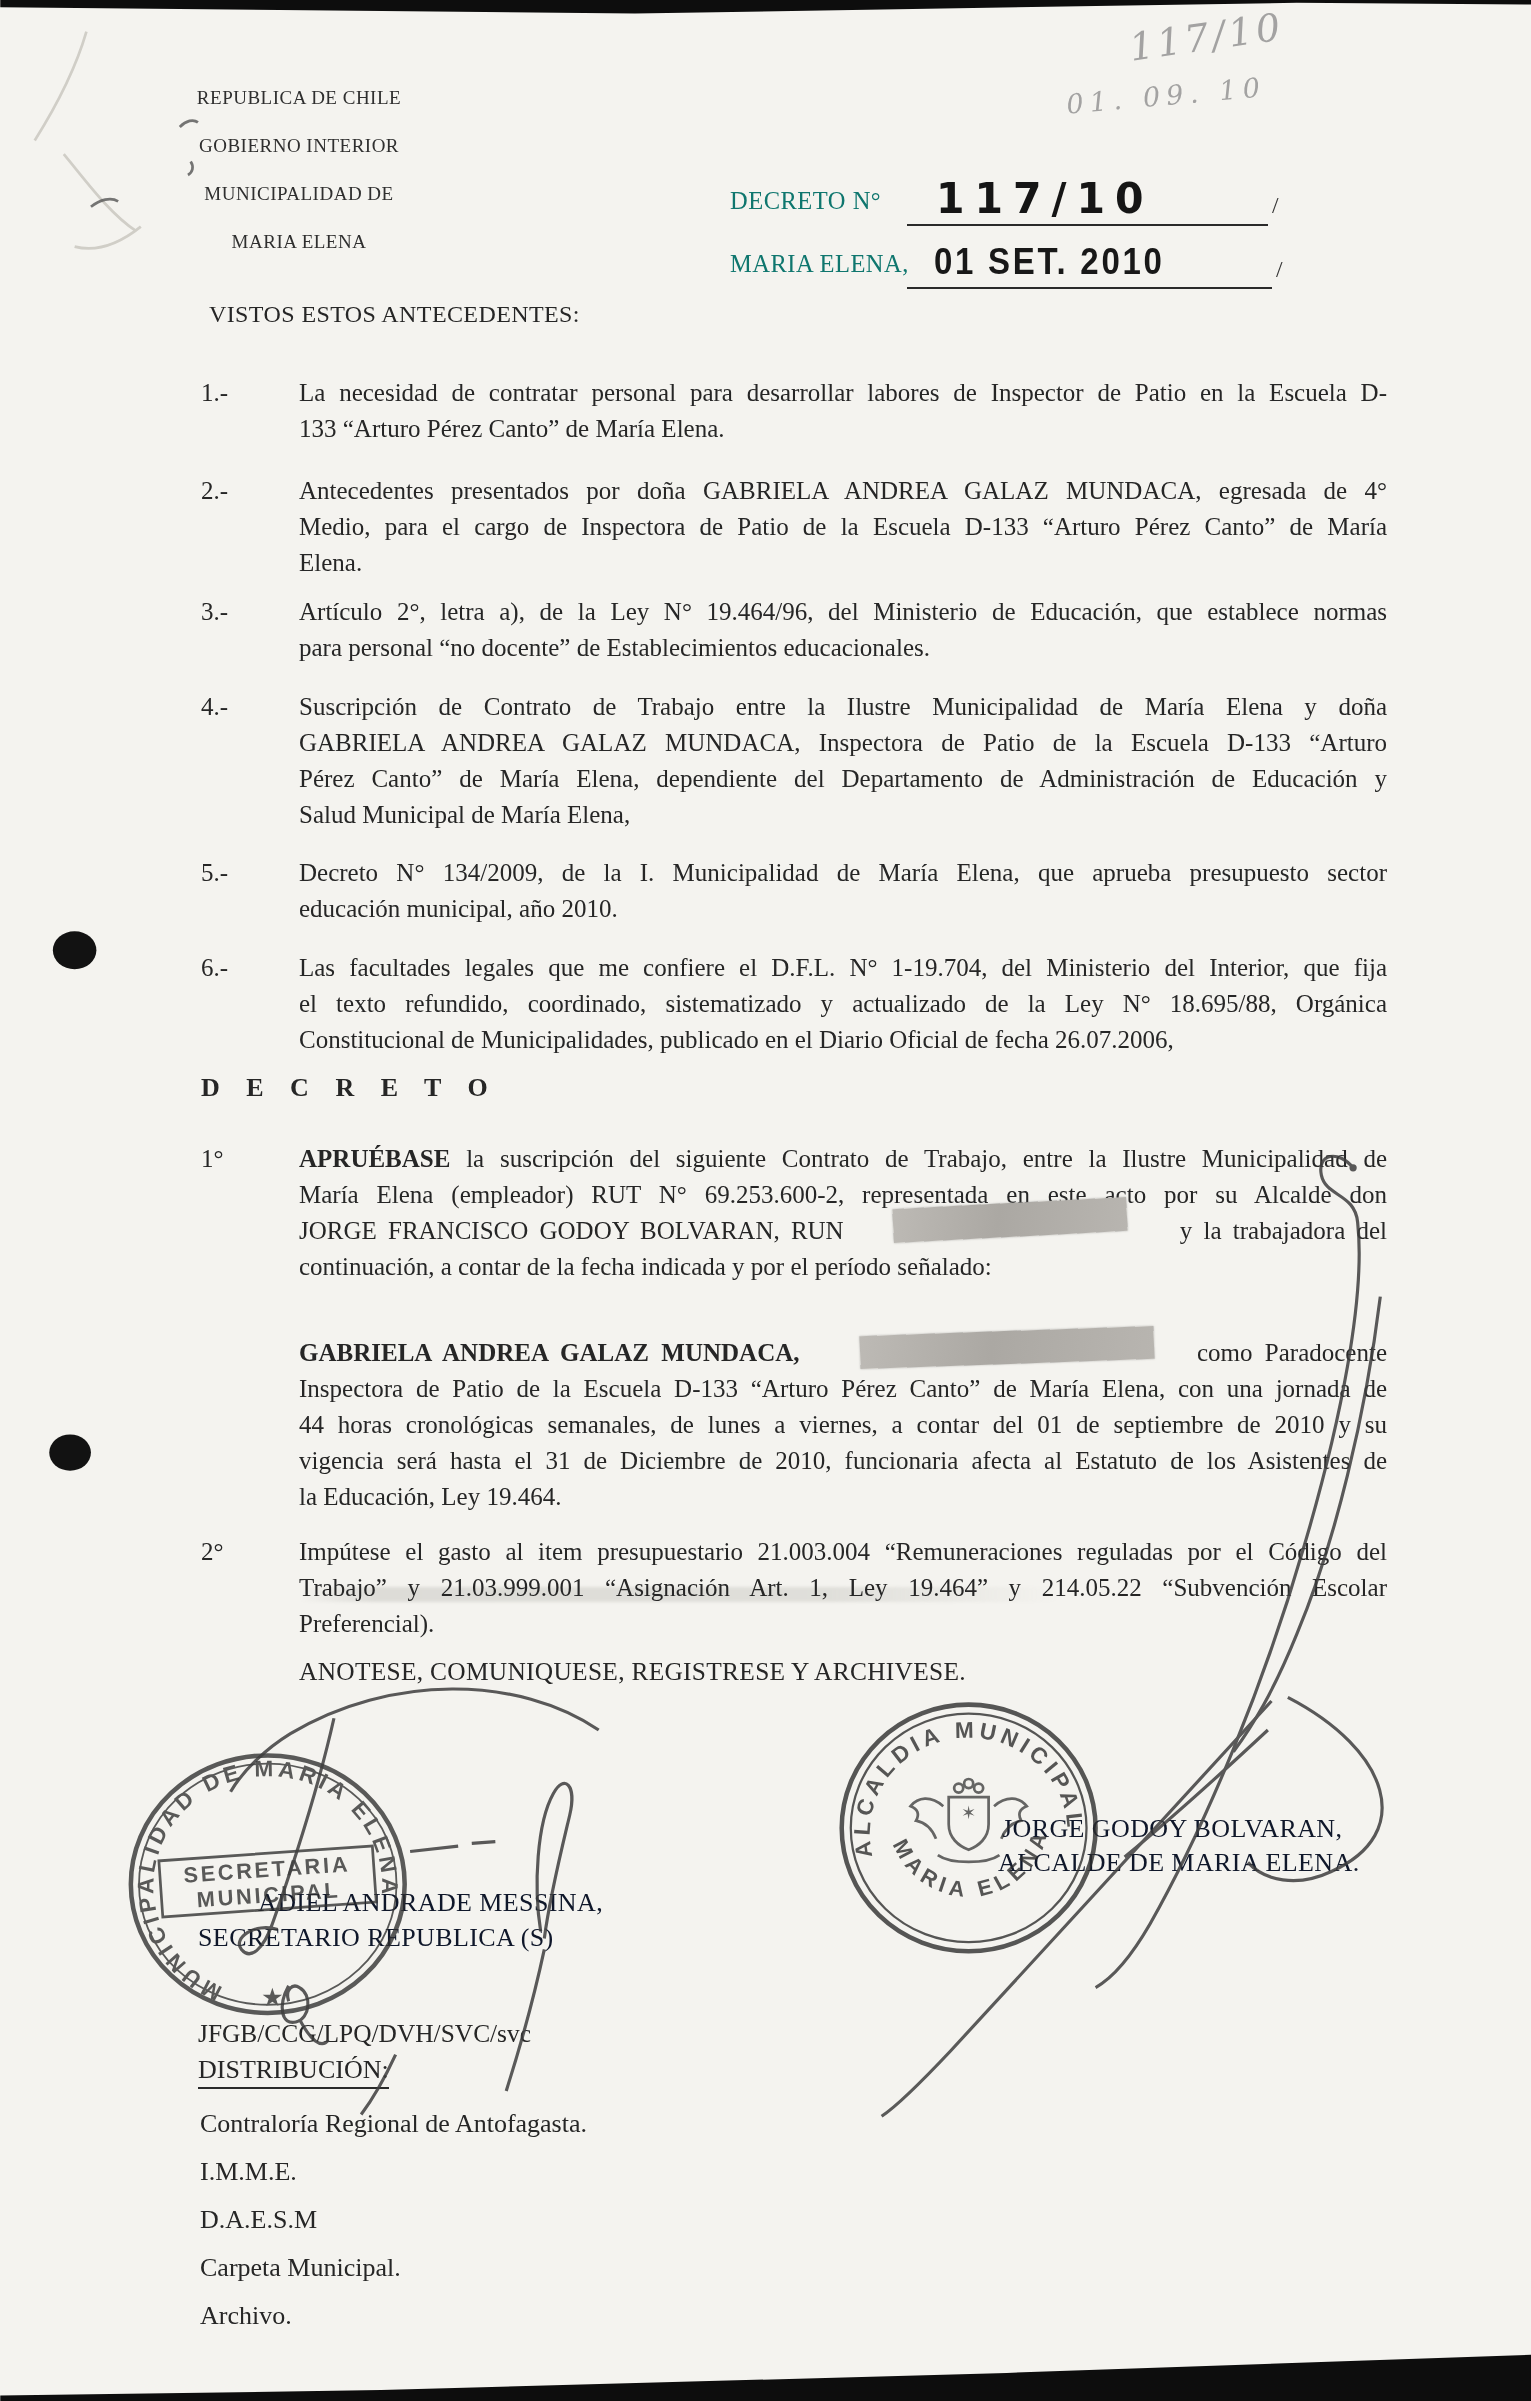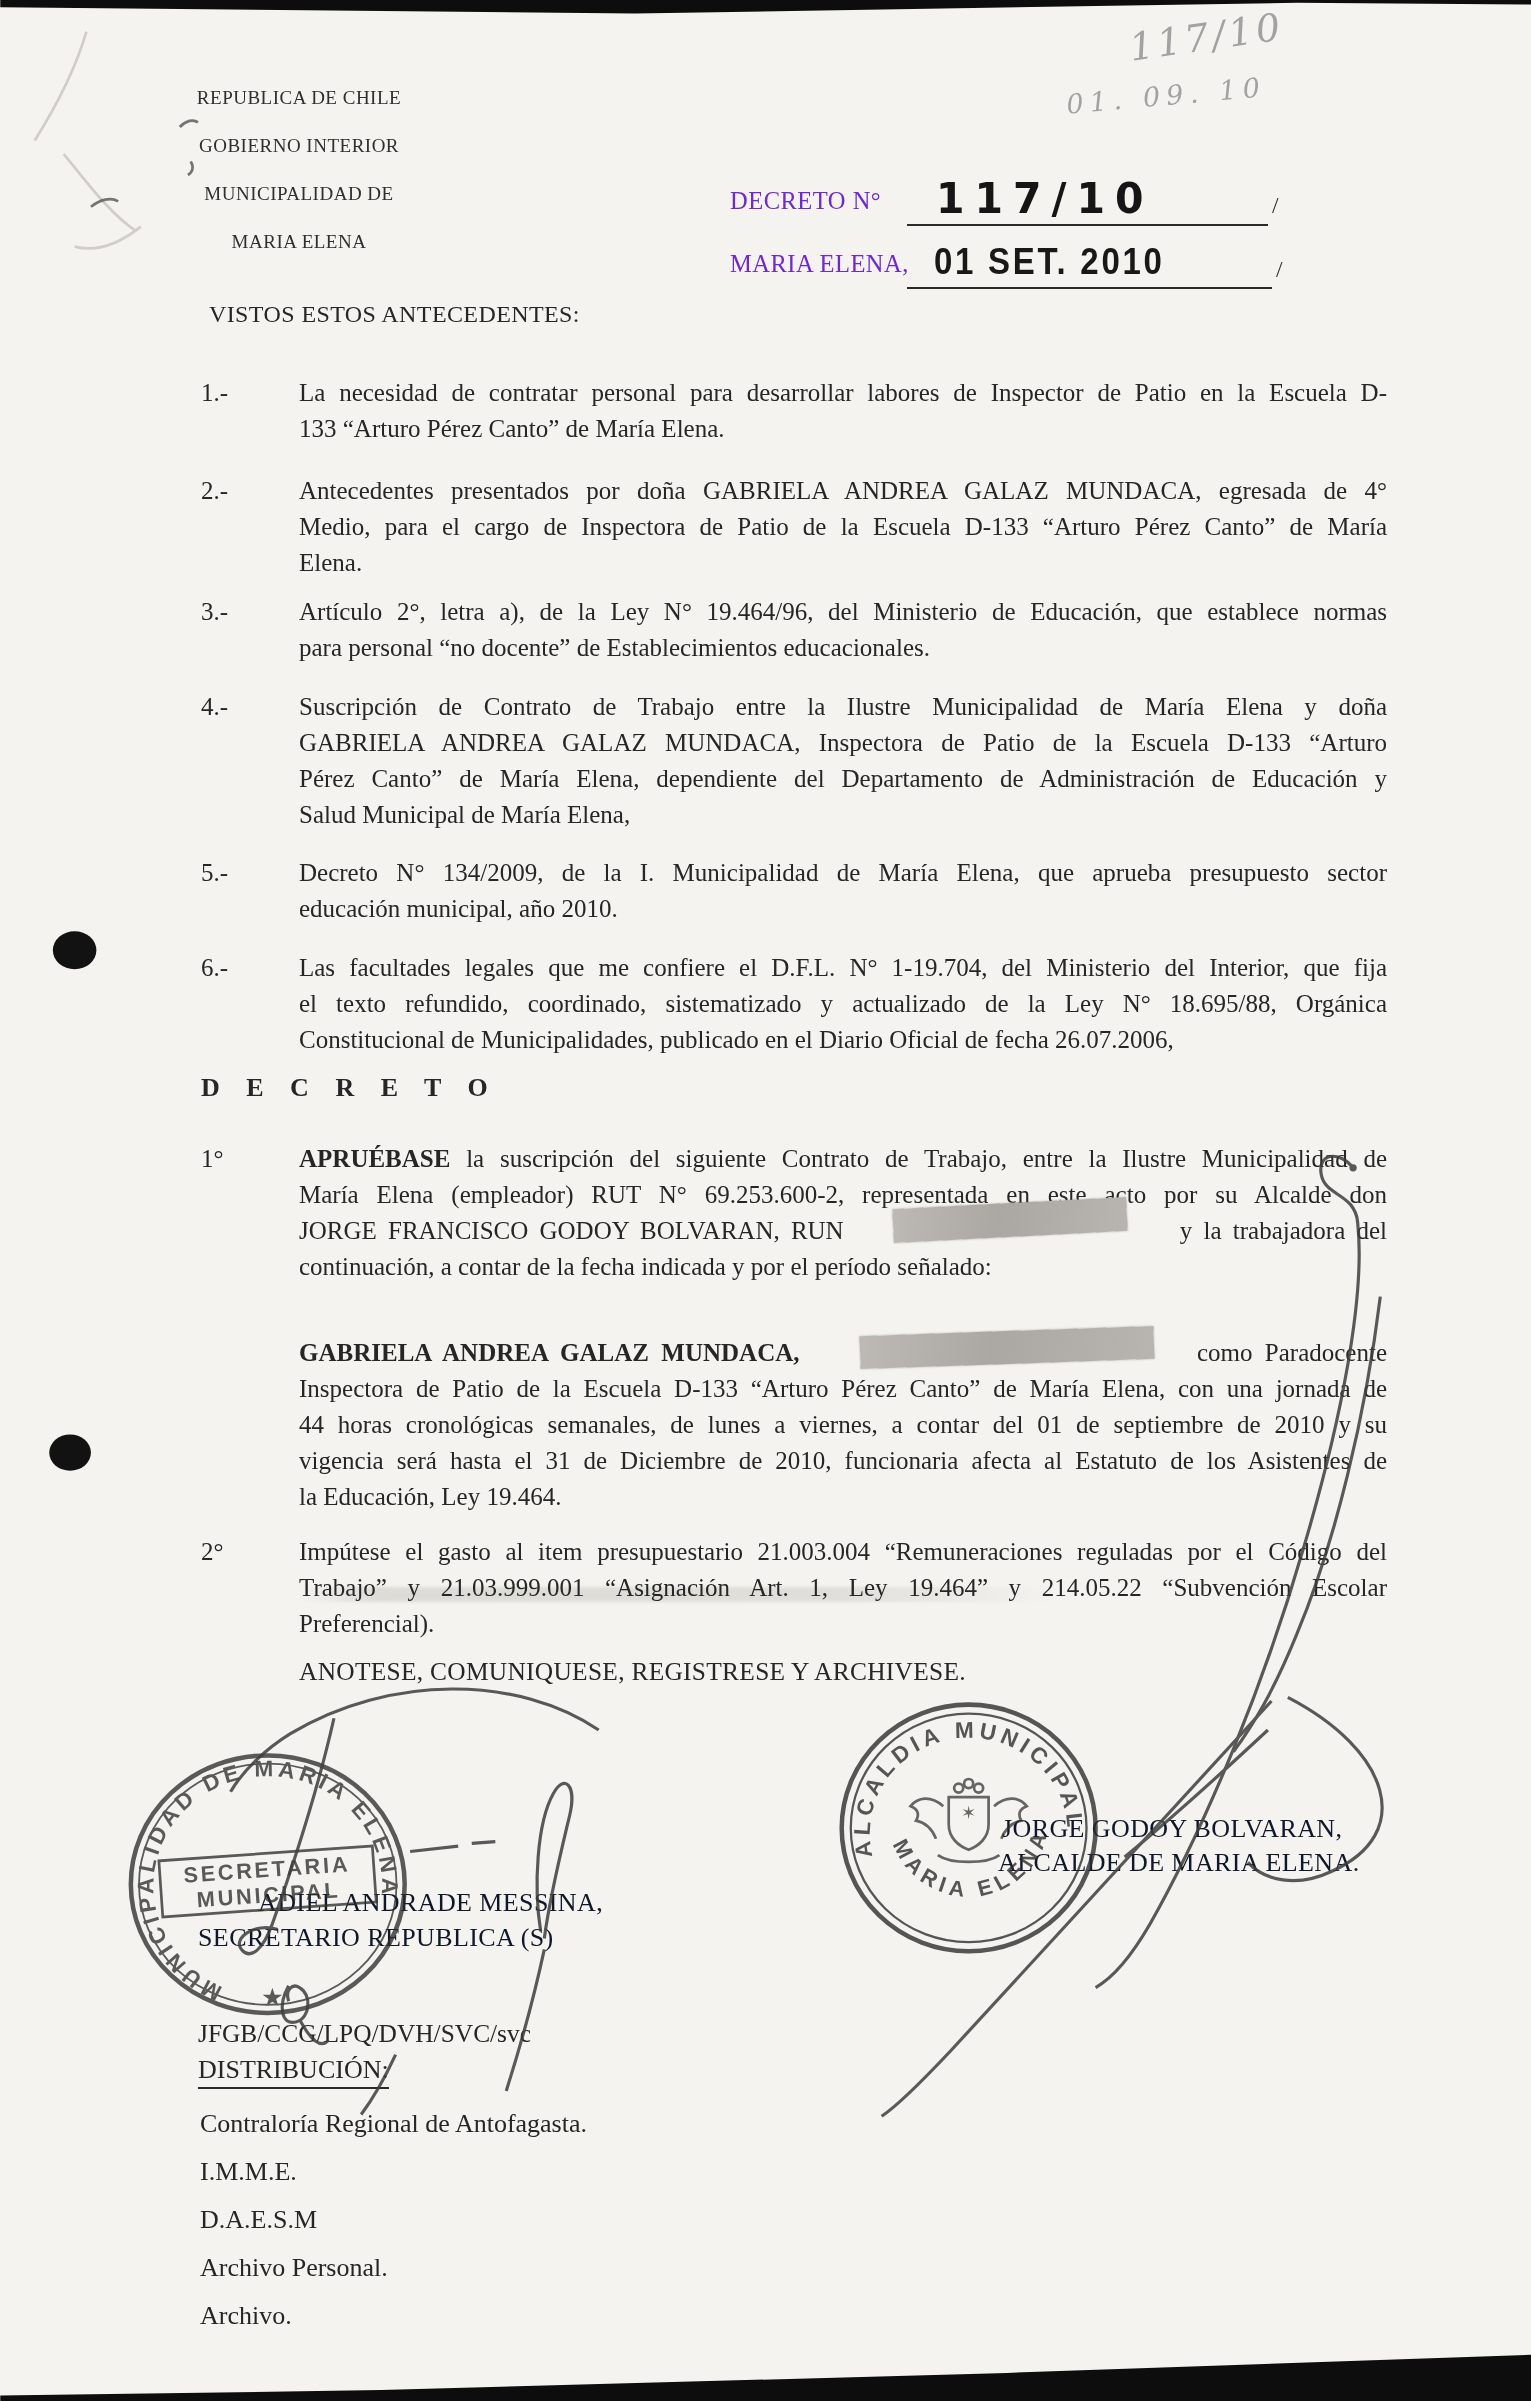--- a/index.html
+++ b/index.html
@@ -6,21 +6,21 @@
   .page{
     position:relative;width:1532px;height:2401px;margin:0 auto;
     background:#f4f3ef;overflow:hidden;
     font-family:"Liberation Serif", serif;color:#262626;
   }
   .abs{position:absolute;}
   
   .letterhead{left:136px;top:74px;width:326px;text-align:center;
     font-size:19px;line-height:23.6px;letter-spacing:0.5px;color:#2f2f2f;}
   
-  .hdr-label{font-size:24.5px;letter-spacing:0.5px;color:#6d28d9;}
+  .hdr-label{font-size:24.5px;letter-spacing:0.5px;color:#0f766e;}
   .stamp-num{font-family:"DejaVu Sans",sans-serif;font-weight:700;font-size:41px;
     letter-spacing:10px;color:#151515;transform:scaleY(1.05);}
   .stamp-date{font-family:"Liberation Sans",sans-serif;font-weight:700;font-size:33px;
     letter-spacing:2.7px;color:#181818;transform:scaleY(1.12);}
   .u-line{border-bottom:2.3px solid #2a2a2a;height:0;}
   .slash{font-size:23.6px;color:#333;}
   
   .pencil{font-family:"DejaVu Serif",serif;font-style:italic;color:#8f8f8f;}
   .pencil-num{font-size:38px;letter-spacing:3.6px;transform:rotate(-8deg);opacity:.8;}
   .pencil-date{font-size:27px;letter-spacing:6.3px;transform:rotate(-5deg);opacity:.8;}
@@ -154,21 +154,21 @@
 
   <div class="abs sig-name z2" style="left:1002px;top:1814px;">JORGE GODOY BOLVARAN,</div>
   <div class="abs sig-name z2" style="left:998px;top:1848px;">ALCALDE DE MARIA ELENA.</div>
 
   <div class="abs initials z2">JFGB/CCG/LPQ/DVH/SVC/svc</div>
   <div class="abs dist-h z2">DISTRIBUCIÓN:</div>
   <div class="abs dist-list z2">
       <div class="li-ln">Contraloría Regional de Antofagasta.</div>
       <div class="li-ln">I.M.M.E.</div>
       <div class="li-ln">D.A.E.S.M</div>
-      <div class="li-ln">Archivo Personal.</div>
+      <div class="li-ln">Carpeta Municipal.</div>
       <div class="li-ln">Archivo.</div>
     </div>
 
   <svg class="overlay" width="1532" height="2401" viewBox="0 0 1689 2648">
     <defs>
       <path id="secArc" d="M 250 2193 A 126 121 0 1 1 340 2193"></path>
       <path id="alcArcTop" d="M 964 2053 A 109 105 0 1 1 1172 2053"></path>
       <path id="alcArcBottom" d="M 982 2024 A 88 86 0 0 0 1154 2024"></path>
     </defs>
 

